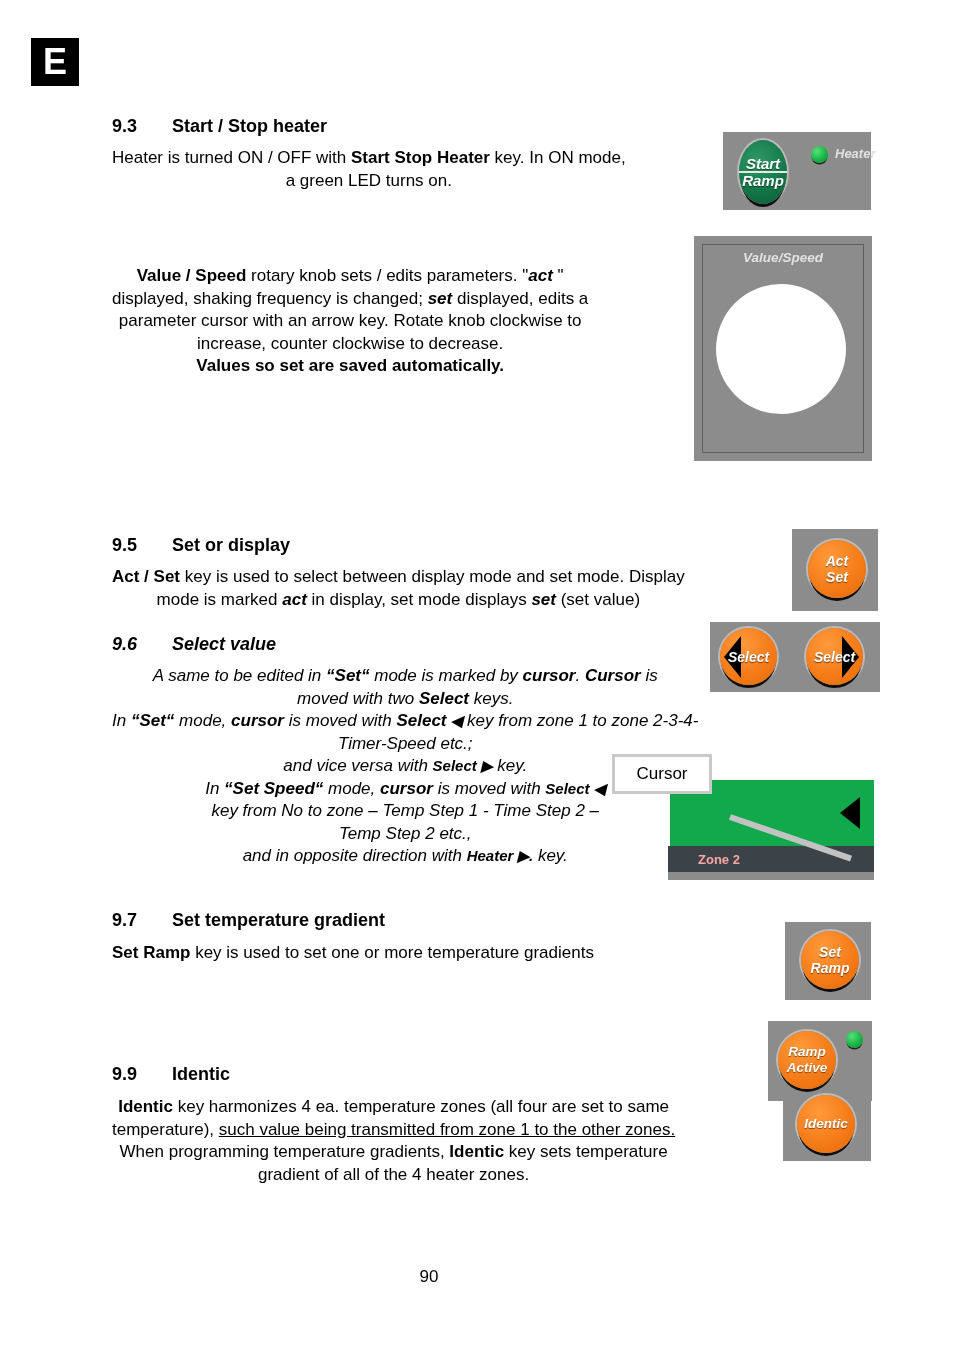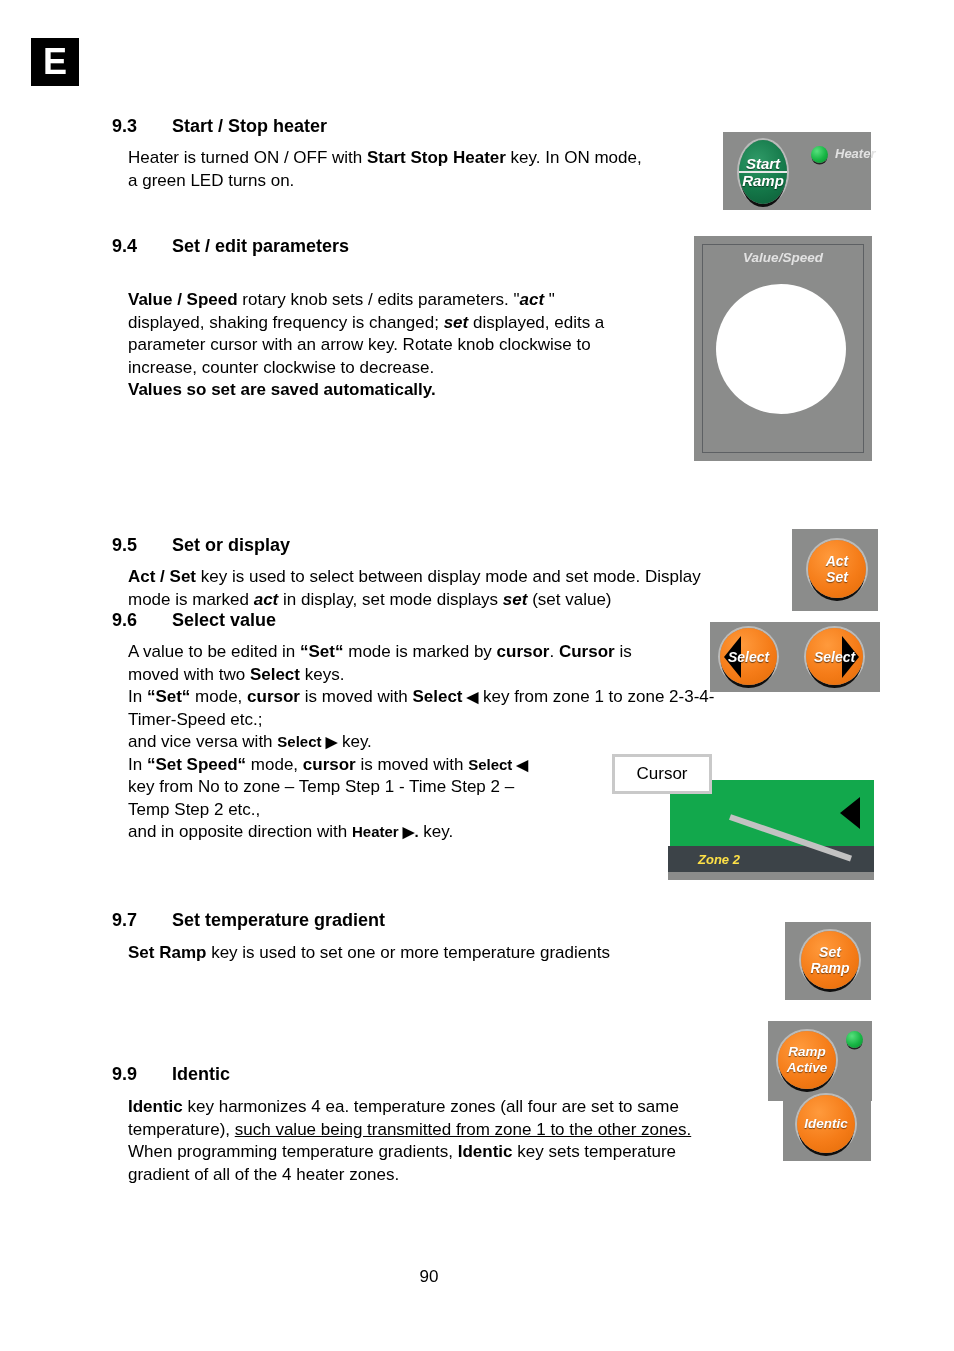--- a/index.html
+++ b/index.html
@@ -46,23 +46,24 @@
     font-size: 18px;
     font-weight: bold;
     line-height: 24px;
     white-space: nowrap;
   }
   h2.sec .num {
     display: inline-block;
     width: 60px;
   }
   p.body {
-    margin: 16px;
+    margin: 0;
     font-size: 17px;
     line-height: 22.5px;
+    text-align: center;
   }
   .b { font-weight: bold; }
   .bi { font-weight: bold; font-style: italic; }
   .u { text-decoration: underline; }
   .tri { font-size: 15px; }
 
   
   .page-num {
     position: absolute;
     left: 0;
@@ -182,22 +183,21 @@
     border-top: 16px solid transparent;
     border-bottom: 16px solid transparent;
     border-right: 20px solid #000000;
   }
   .lcd-bar {
     position: absolute;
     background: #3c4348;
   }
   .lcd-zone {
     position: absolute;
-    color: #fde047;
-    font-style: italic;
+    color: #fca5a5;
     font-weight: bold;
     font-size: 13px;
     white-space: nowrap;
   }
   .callout-box {
     position: absolute;
     background: #ffffff;
     border: 3px solid #c9c9c9;
     box-sizing: border-box;
     display: flex;
@@ -226,48 +226,45 @@
     <h2 class="sec">
       <span class="num">9.3</span><span>Start / Stop heater</span>
     </h2>
     <p class="body" style="margin-top:9px;">
       <span>Heater is turned ON / OFF with </span><span class="b">Start Stop Heater</span><span> key. In ON mode,</span><br>
       <span>a green LED turns on.</span>
     </p>
   </div>
 
   <div class="col" style="top:234px;">
-    <h2 class="sec">
-      <span class="num">9.4</span><span>Set / edit parameters</span>
-    </h2>
     <p class="body" style="margin-top:31px;">
       <span class="b">Value / Speed</span><span> rotary knob sets / edits parameters. "</span><span class="bi">act</span><span> "</span><br>
       <span>displayed, shaking frequency is changed; </span><span class="bi">set</span><span> displayed, edits a</span><br>
       <span>parameter cursor with an arrow key. Rotate knob clockwise to</span><br>
       <span>increase, counter clockwise to decrease.</span><br>
       <span class="b">Values so set are saved automatically.</span>
     </p>
   </div>
 
   <div class="col" style="top:533px;">
     <h2 class="sec">
       <span class="num">9.5</span><span>Set or display</span>
     </h2>
     <p class="body" style="margin-top:9px;">
       <span class="b">Act / Set</span><span> key is used to select between display mode and set mode. Display</span><br>
       <span>mode is marked </span><span class="bi">act</span><span> in display, set mode displays </span><span class="bi">set</span><span> (set value)</span>
     </p>
   </div>
 
-  <div class="col" style="top:608px;">
+  <div class="col" style="top:632px;font-style:italic;">
     <h2 class="sec">
       <span class="num">9.6</span><span>Select value</span>
     </h2>
     <p class="body" style="margin-top:9px;">
-      <span>A value to be edited in </span><span class="b">“Set“</span><span> mode is marked by </span><span class="b">cursor</span><span>. </span><span class="b">Cursor</span><span> is</span><br>
+      <span>A same to be edited in </span><span class="b">“Set“</span><span> mode is marked by </span><span class="b">cursor</span><span>. </span><span class="b">Cursor</span><span> is</span><br>
       <span>moved with two </span><span class="b">Select</span><span>  keys.</span><br>
       <span>In </span><span class="b">“Set“</span><span> mode, </span><span class="b">cursor</span><span> is moved with  </span><span class="b">Select</span><span class="b tri"> ◀</span><span> key  from zone 1 to zone 2-3-4-</span><br>
       <span>Timer-Speed etc.;</span><br>
       <span>and vice versa with </span><span class="b tri">Select ▶</span><span>  key.</span><br>
       <span>In </span><span class="b">“Set Speed“</span><span> mode, </span><span class="b">cursor</span><span> is moved with </span><span class="b tri">Select ◀</span><br>
       <span>key from No to zone – Temp Step 1 - Time Step 2 –</span><br>
       <span>Temp Step 2 etc.,</span><br>
       <span>and in opposite direction with </span><span class="b tri">Heater ▶.</span><span> key.</span>
     </p>
   </div>

